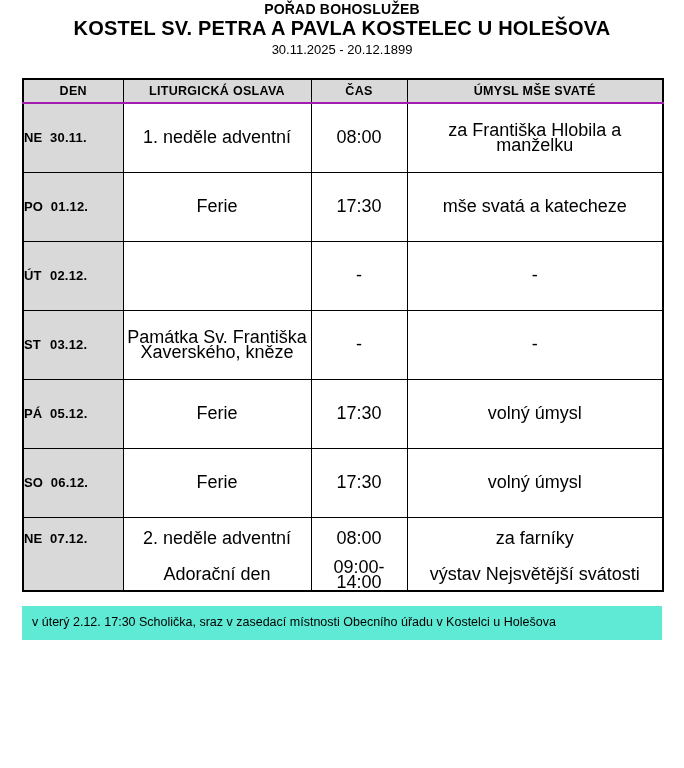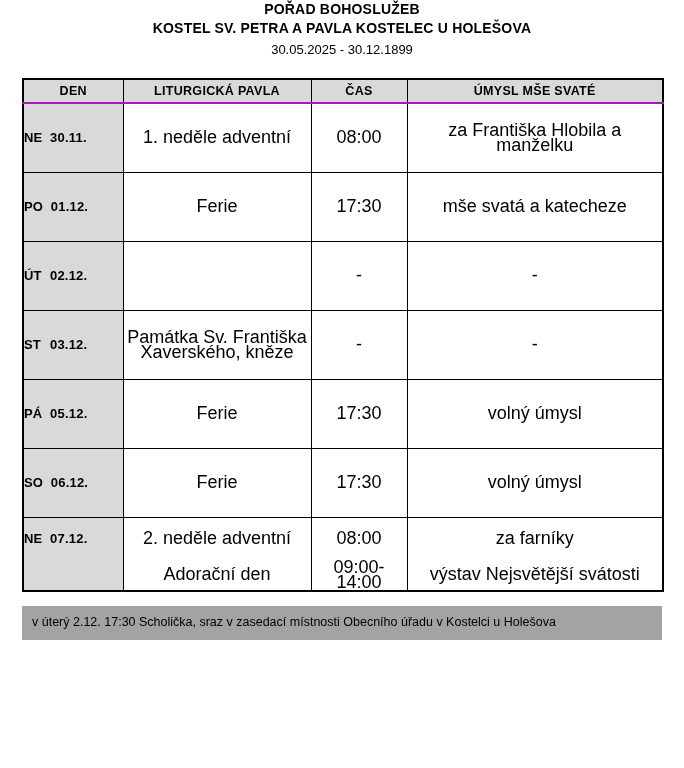--- a/index.html
+++ b/index.html
@@ -23,21 +23,21 @@
   .header {
     text-align: center;
   }
   .title-1 {
     font-size: 14px;
     font-weight: bold;
     letter-spacing: 0.2px;
     line-height: 19px;
   }
   .title-2 {
-    font-size: 14px;
+    font-size: 20px;
     font-weight: bold;
     letter-spacing: 0.2px;
     line-height: 19px;
   }
   .subtitle {
     font-size: 13px;
     font-weight: normal;
     line-height: 20px;
     padding-top: 2px;
   }
@@ -91,50 +91,50 @@
     padding: 2px 4px;
   }
   tr.row { height: 69px; }
   tr.row-last-a td { border-bottom: none; height: 42px; }
   tr.row-last-b td { border-top: none; height: 29px; }
   tr.row-last-b td.day-cell { }
   .note {
     margin: 14px 22px 0 22px;
     width: 640px;
     box-sizing: border-box;
-    background: #a3a3a3;
+    background: #5eead4;
     font-size: 12.5px;
     line-height: 17px;
     padding: 8px 10px 9px 10px;
   }
   .nowrap { white-space: nowrap; margin-top: 33px; }
 </style>
 </head>
 <body>
 
 <div class="page">
 
   <div class="header">
     <div class="title-1">POŘAD BOHOSLUŽEB</div>
     <div class="title-2">KOSTEL SV. PETRA A PAVLA KOSTELEC U HOLEŠOVA</div>
-    <div class="subtitle">30.05.2025 - 30.12.1899</div>
+    <div class="subtitle">30.11.2025 - 20.12.1899</div>
   </div>
 
   <div class="table-wrap">
     <table class="schedule">
       <colgroup>
         <col class="c-day">
         <col class="c-feast">
         <col class="c-time">
         <col class="c-intent">
       </colgroup>
       <thead>
         <tr>
           <th>DEN</th>
-          <th>LITURGICKÁ PAVLA</th>
+          <th>LITURGICKÁ OSLAVA</th>
           <th>ČAS</th>
           <th>ÚMYSL MŠE SVATÉ</th>
         </tr>
       </thead>
       <tbody>
 
         <tr class="row">
           <td class="day-cell">
             <span class="dow">NE&nbsp;&nbsp;</span><span class="nowrap">30.11.</span>
           </td>

